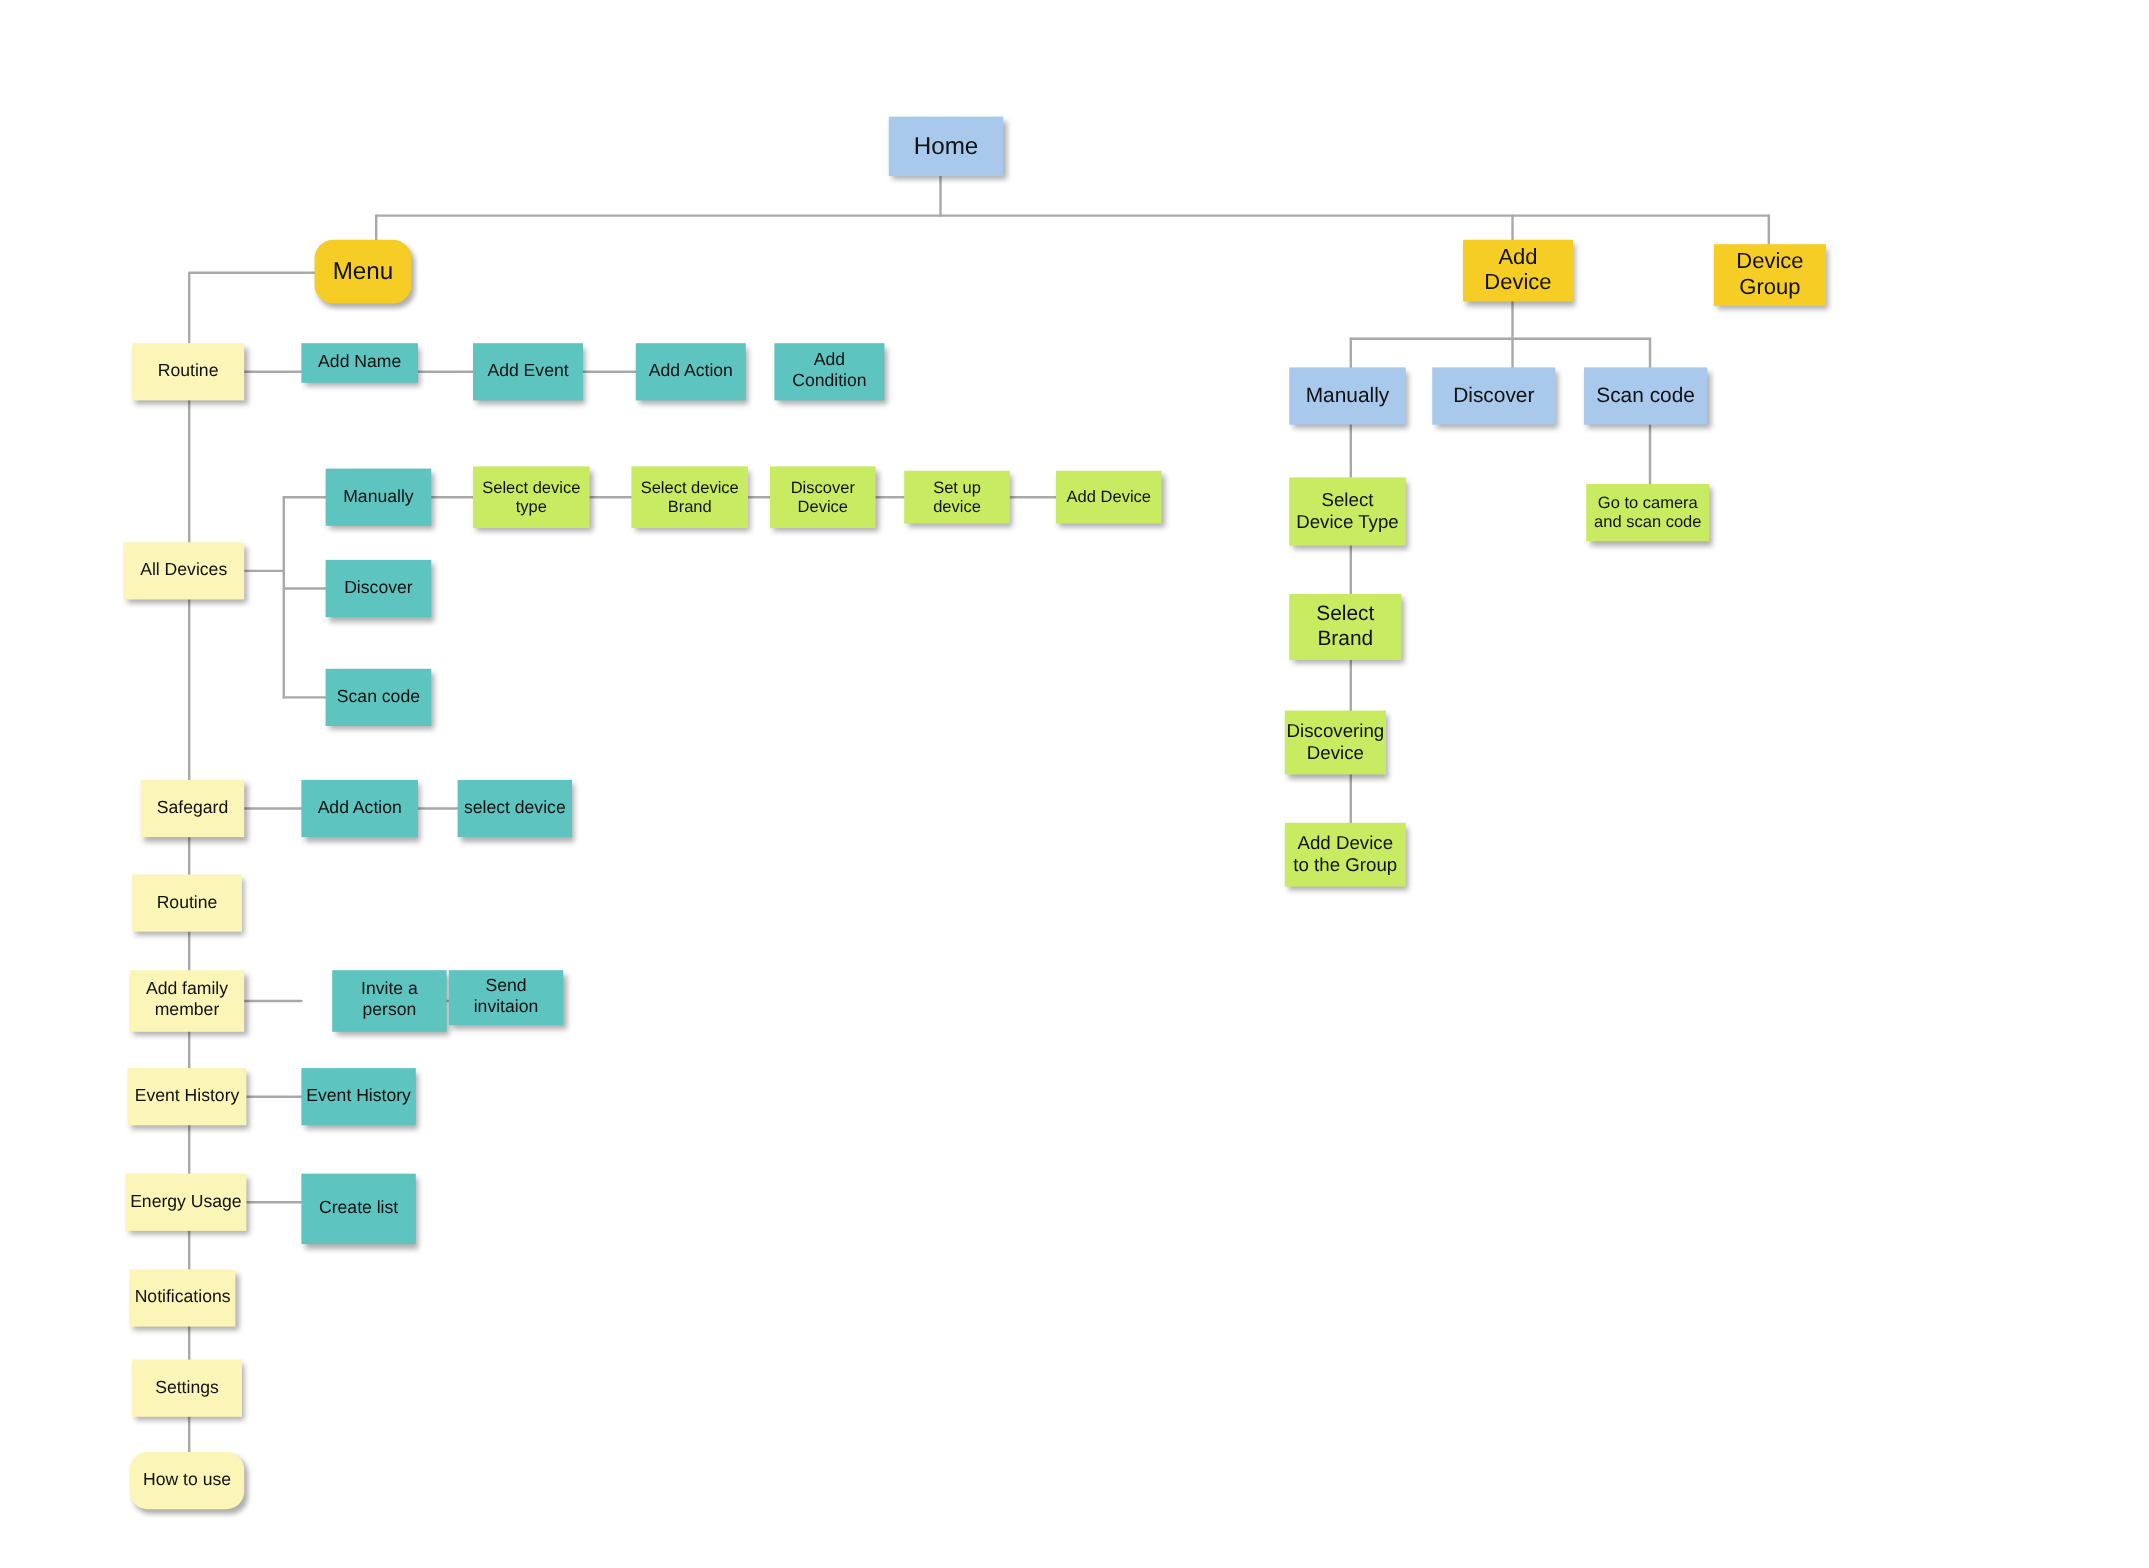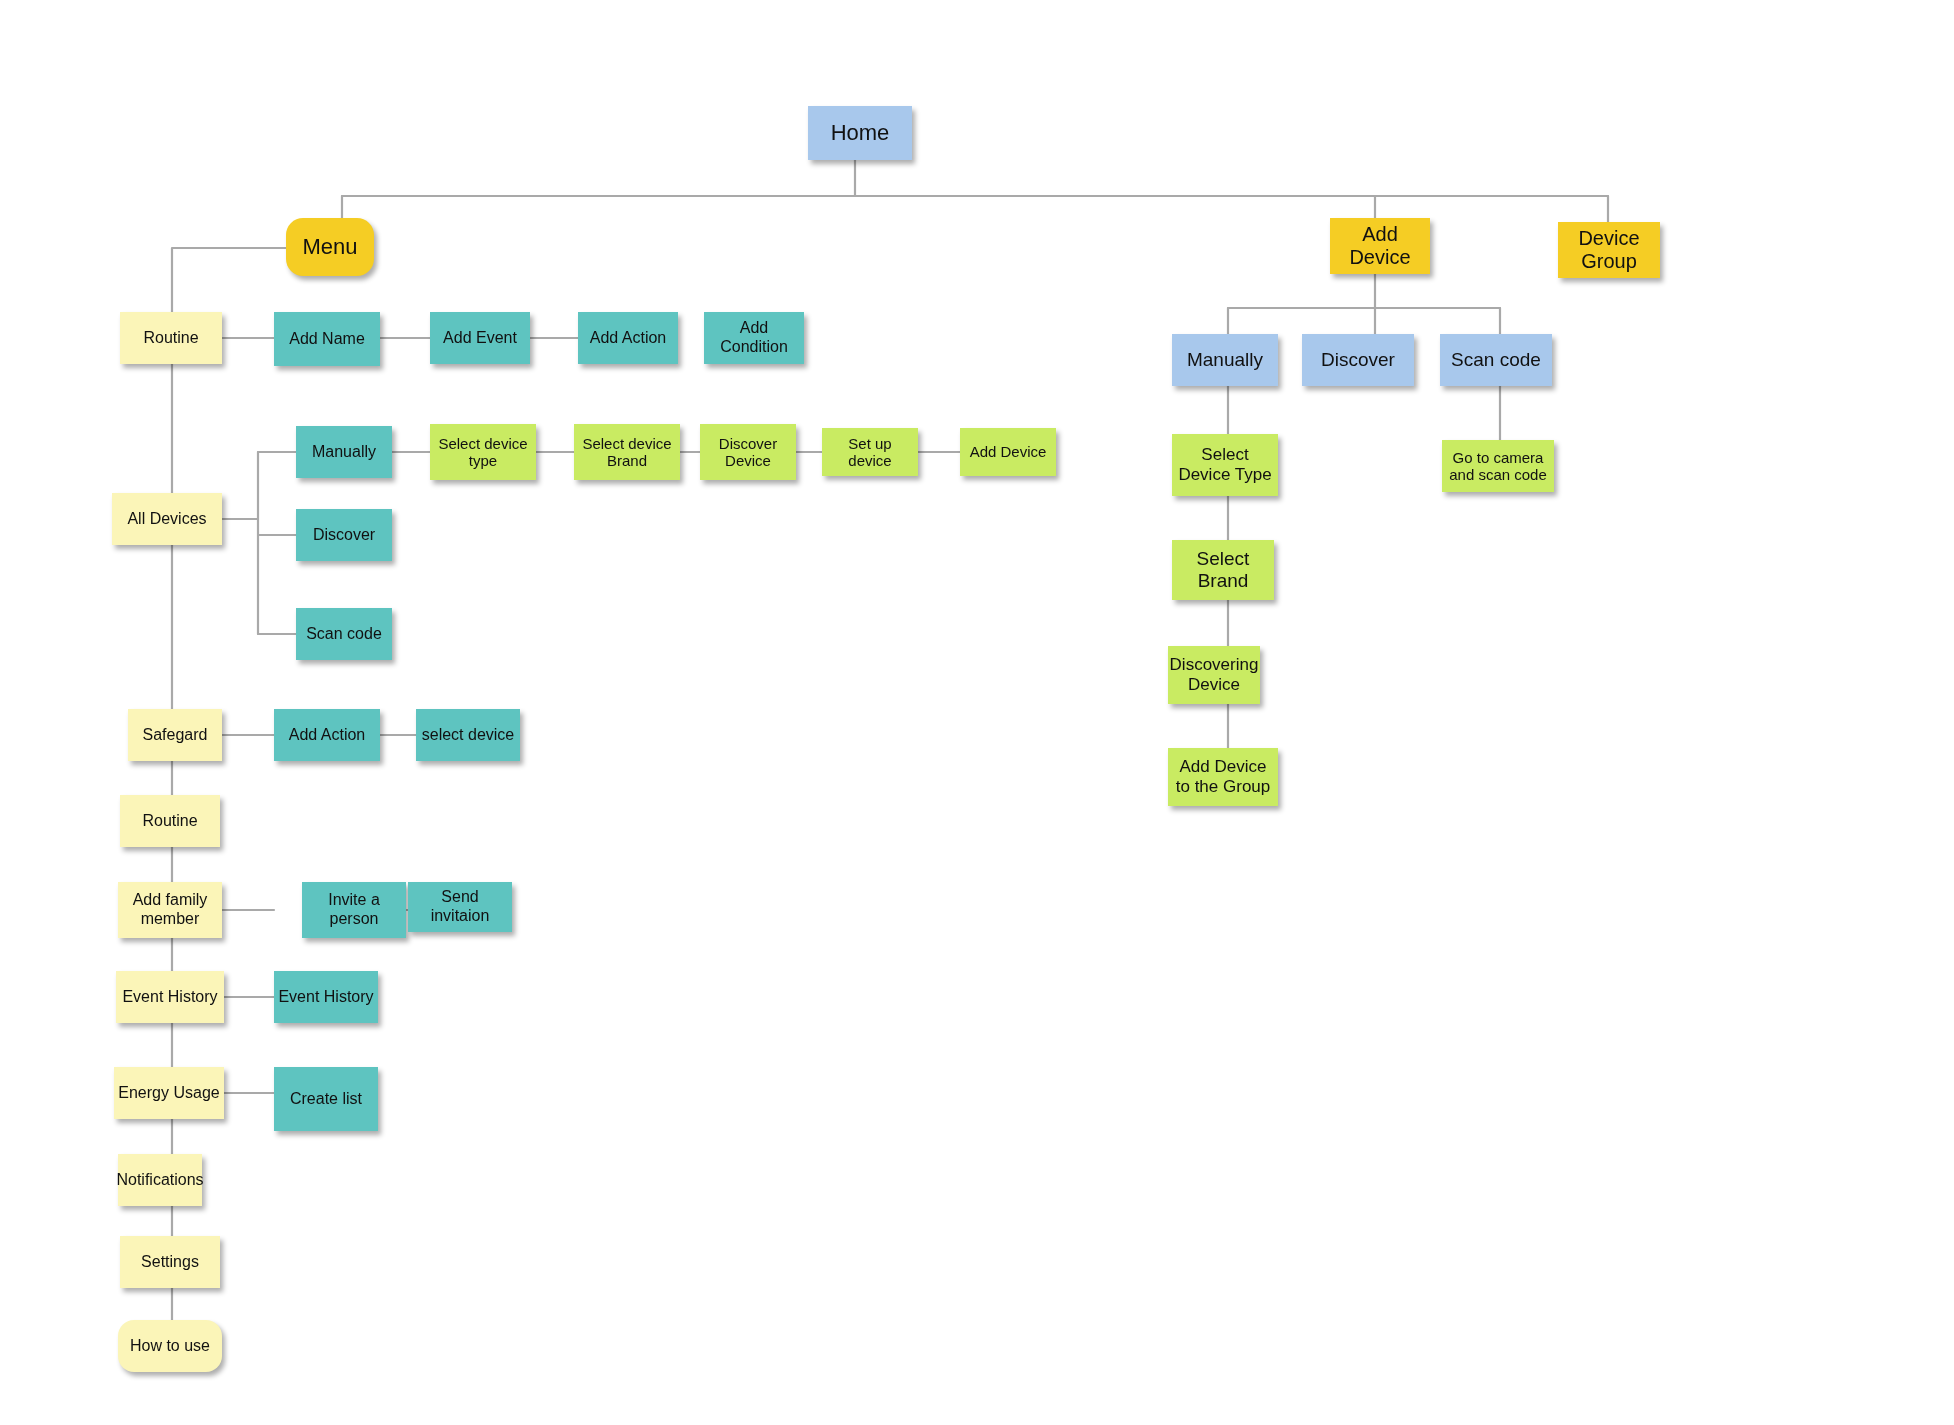--- a/index.html
+++ b/index.html
@@ -120,25 +120,25 @@
 Group</div>
 
   <div class="node n-cream fs-16" style="left:120px; top:312px; width:102px; height:52px;">Routine</div>
   <div class="node n-cream fs-16" style="left:112px; top:493px; width:110px; height:52px;">All Devices</div>
   <div class="node n-cream fs-16" style="left:128px; top:709px; width:94px; height:52px;">Safegard</div>
   <div class="node n-cream fs-16" style="left:120px; top:795px; width:100px; height:52px;">Routine</div>
   <div class="node n-cream fs-16" style="left:118px; top:882px; width:104px; height:56px;">Add family
 member</div>
   <div class="node n-cream fs-16" style="left:116px; top:971px; width:108px; height:52px;">Event History</div>
   <div class="node n-cream fs-16" style="left:114px; top:1067px; width:110px; height:52px;">Energy Usage</div>
-  <div class="node n-cream fs-16" style="left:118px; top:1154px; width:84px; height:52px;">Notifications</div>
+  <div class="node n-cream fs-16" style="left:118px; top:1154px; width:96px; height:52px;">Notifications</div>
   <div class="node n-cream fs-16" style="left:120px; top:1236px; width:100px; height:52px;">Settings</div>
   <div class="node n-cream fs-16" style="left:118px; top:1320px; width:104px; height:52px;border-radius:16px;">How to use</div>
 
-  <div class="node n-teal fs-16" style="left:274px; top:312px; width:106px; height:54px;">Add Name</div>
+  <div class="node n-teal fs-16" style="left:274px; top:312px; width:106px; height:36px;">Add Name</div>
   <div class="node n-teal fs-16" style="left:430px; top:312px; width:100px; height:52px;">Add Event</div>
   <div class="node n-teal fs-16" style="left:578px; top:312px; width:100px; height:52px;">Add Action</div>
   <div class="node n-teal fs-16" style="left:704px; top:312px; width:100px; height:52px;">Add Condition</div>
 
   <div class="node n-teal fs-16" style="left:296px; top:426px; width:96px; height:52px;">Manually</div>
   <div class="node n-teal fs-16" style="left:296px; top:509px; width:96px; height:52px;">Discover</div>
   <div class="node n-teal fs-16" style="left:296px; top:608px; width:96px; height:52px;">Scan code</div>
 
   <div class="node n-green fs-15" style="left:430px; top:424px; width:106px; height:56px;">Select device
 type</div>

